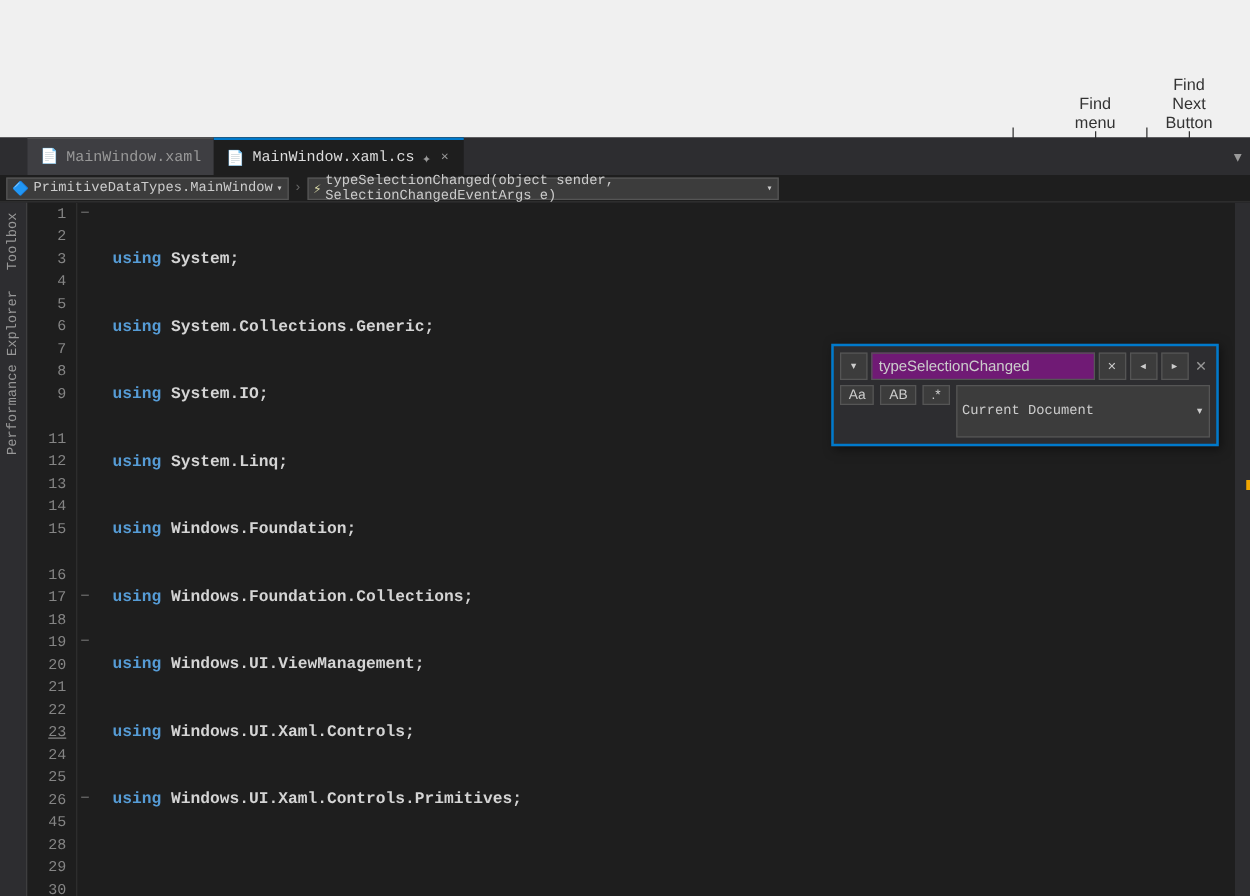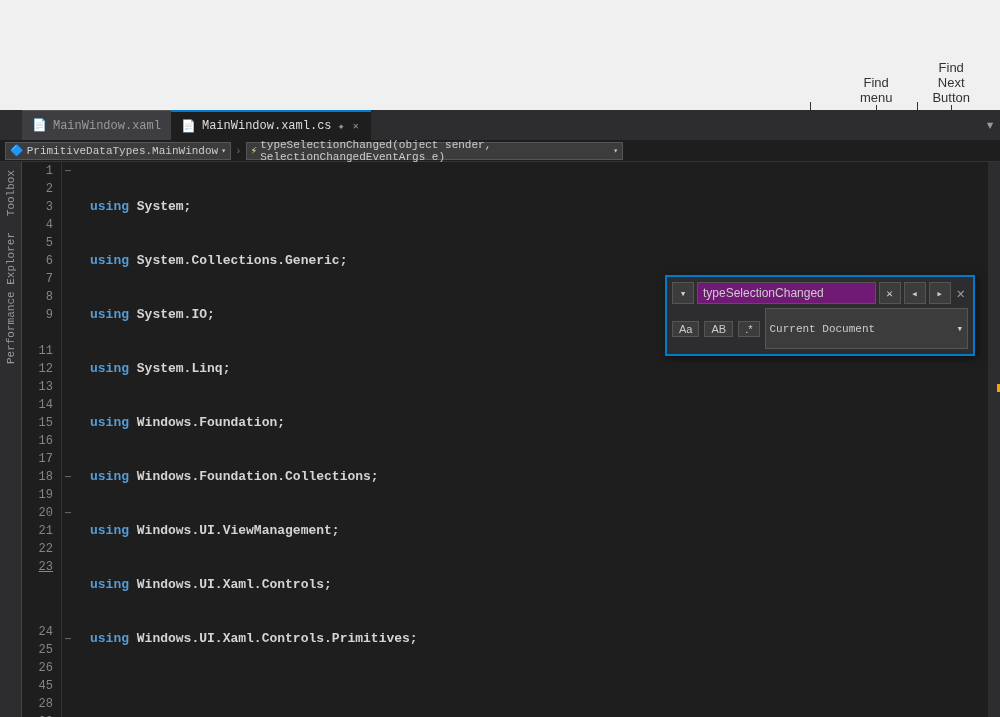--- a/index.html
+++ b/index.html
@@ -277,21 +277,21 @@
 
     .find-close {
       color: #999;
       font-size: 14px;
       cursor: pointer;
       padding: 0 3px;
     }
 
     .find-options-row {
       display: flex;
-      align-items: center;
+      align-items: flex-start;
       gap: 5px;
       font-size: 11px;
       color: #ccc;
     }
 
     .find-opt-btn {
       padding: 1px 6px;
       background: #3c3c3c;
       border: 1px solid #555;
       color: #ccc;
@@ -404,29 +404,29 @@
         <div style="height:18px;">6</div>
         <div style="height:18px;">7</div>
         <div style="height:18px;">8</div>
         <div style="height:18px;">9</div>
         <div style="height:18px;padding-left:40px;">10</div>
         <div style="height:18px;">11</div>
         <div style="height:18px;">12</div>
         <div style="height:18px;">13</div>
         <div style="height:18px;">14</div>
         <div style="height:18px;">15</div>
-        <div style="height:18px;">16</div>
+        <div style="height:18px;margin-top:19px;">16</div>
         <div style="height:18px;">17</div>
         <div style="height:18px;">18</div>
         <div style="height:18px;">19</div>
         <div style="height:18px;">20</div>
         <div style="height:18px;">21</div>
         <div style="height:18px;">22</div>
         <div style="height:18px;text-decoration:underline;">23</div>
-        <div style="height:18px;margin-top:47px;">24</div>
+        <div style="height:18px;">24</div>
         <div style="height:18px;">25</div>
         <div style="height:18px;">26</div>
         <div style="height:18px;">45</div>
         <div style="height:18px;margin-left:11px;">28</div>
         <div style="height:18px;">29</div>
         <div style="height:18px;">30</div>
         <div style="height:18px;">31</div>
       </div>
 
       <div style="width:18px;background:#1e1e1e;flex-shrink:0;padding-top:0;">

